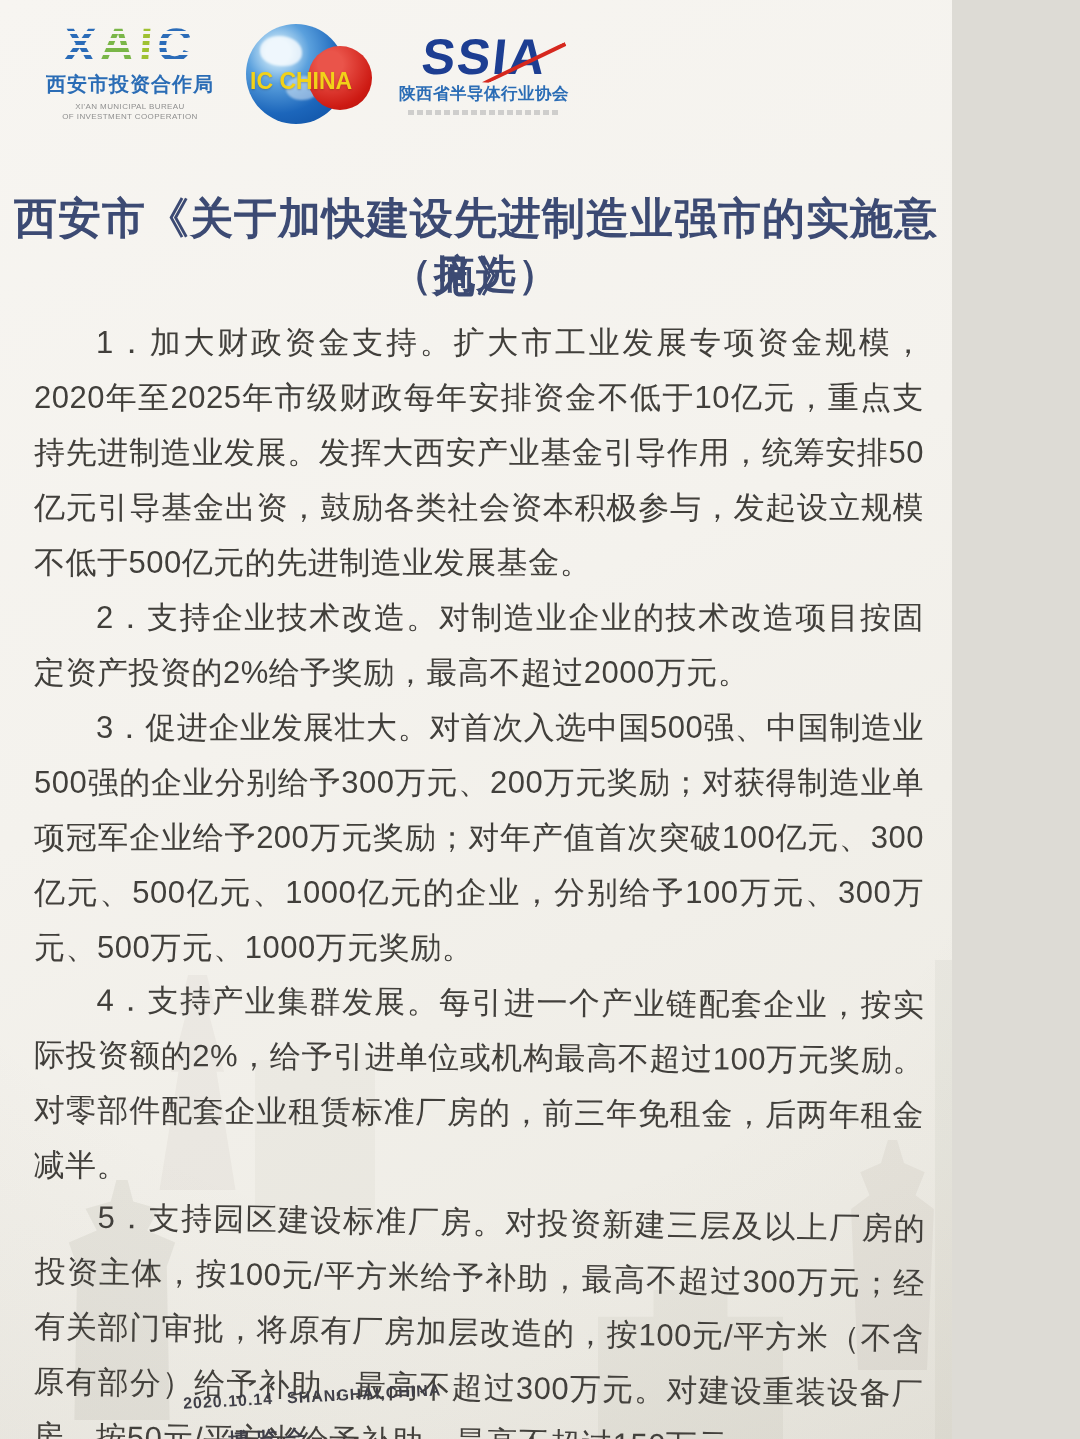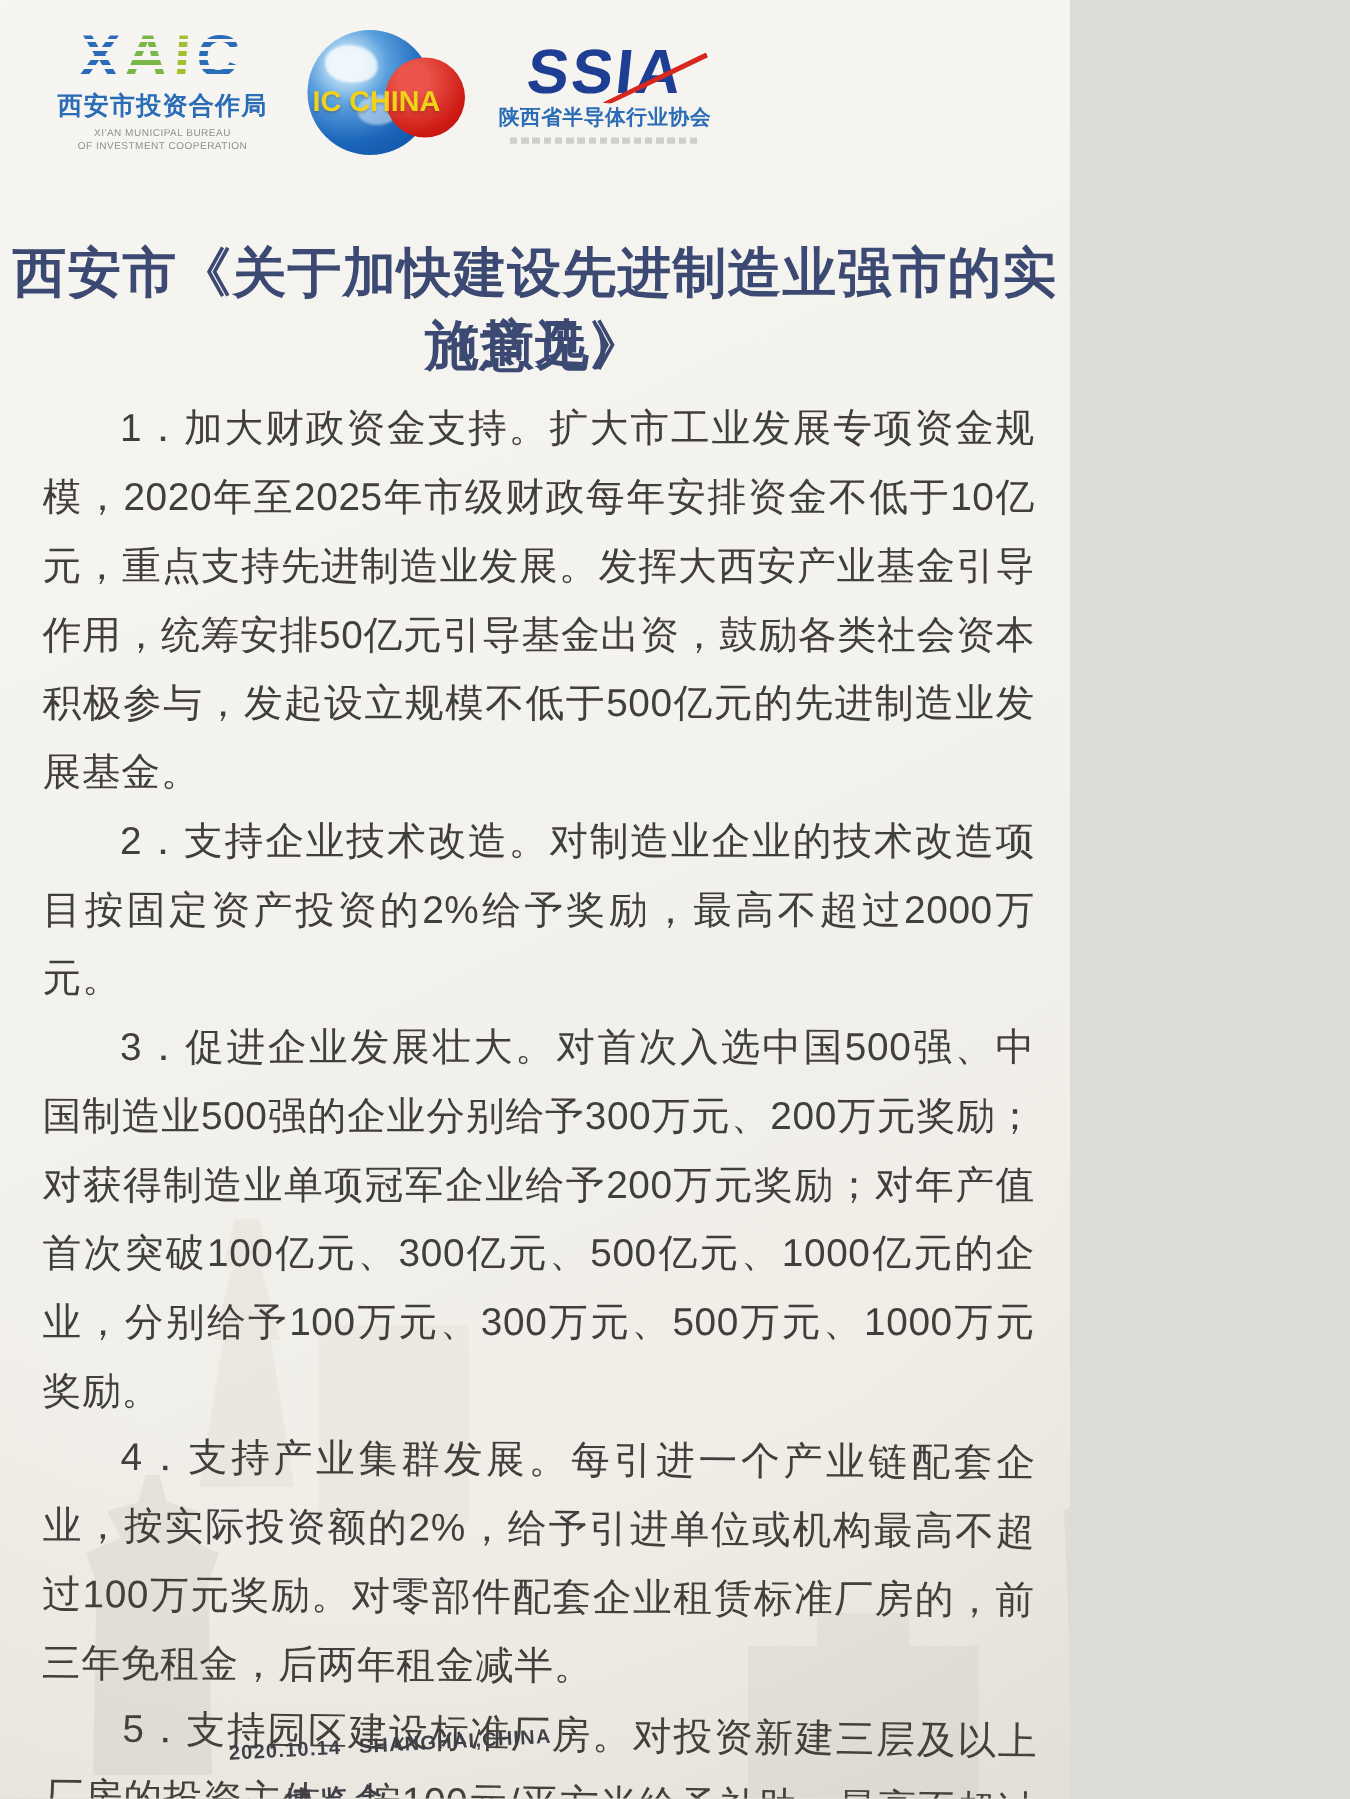--- a/index.html
+++ b/index.html
@@ -1,17 +1,17 @@
 <!DOCTYPE html>
 <html><head>
 <meta charset="utf-8">
 <style>
   html,body{margin:0;padding:0;background:#dddbd5;}
   .page{
-    position:relative;width:856px;height:1439px;overflow:hidden;
+    position:relative;width:952px;height:1439px;overflow:hidden;
     background:linear-gradient(155deg,#f7f5f1 0%,#f4f2ed 45%,#eeece5 85%,#e9e7df 100%);
     font-family:"Liberation Sans","DejaVu Sans",sans-serif;
   }
   
   .header{position:absolute;top:20px;left:40px;display:flex;align-items:flex-start;gap:26px;}
   .logo-xaic{width:180px;text-align:center;}
   .xaic-acronym{
     display:inline-block;font-size:47px;font-weight:800;letter-spacing:5px;line-height:50px;
     background-image:linear-gradient(90deg,#2b6cb8 0 27%,#7ab648 27% 52%,#9fc131 52% 66%,#2b6cb8 66% 100%);
     -webkit-background-clip:text;background-clip:text;color:transparent;

